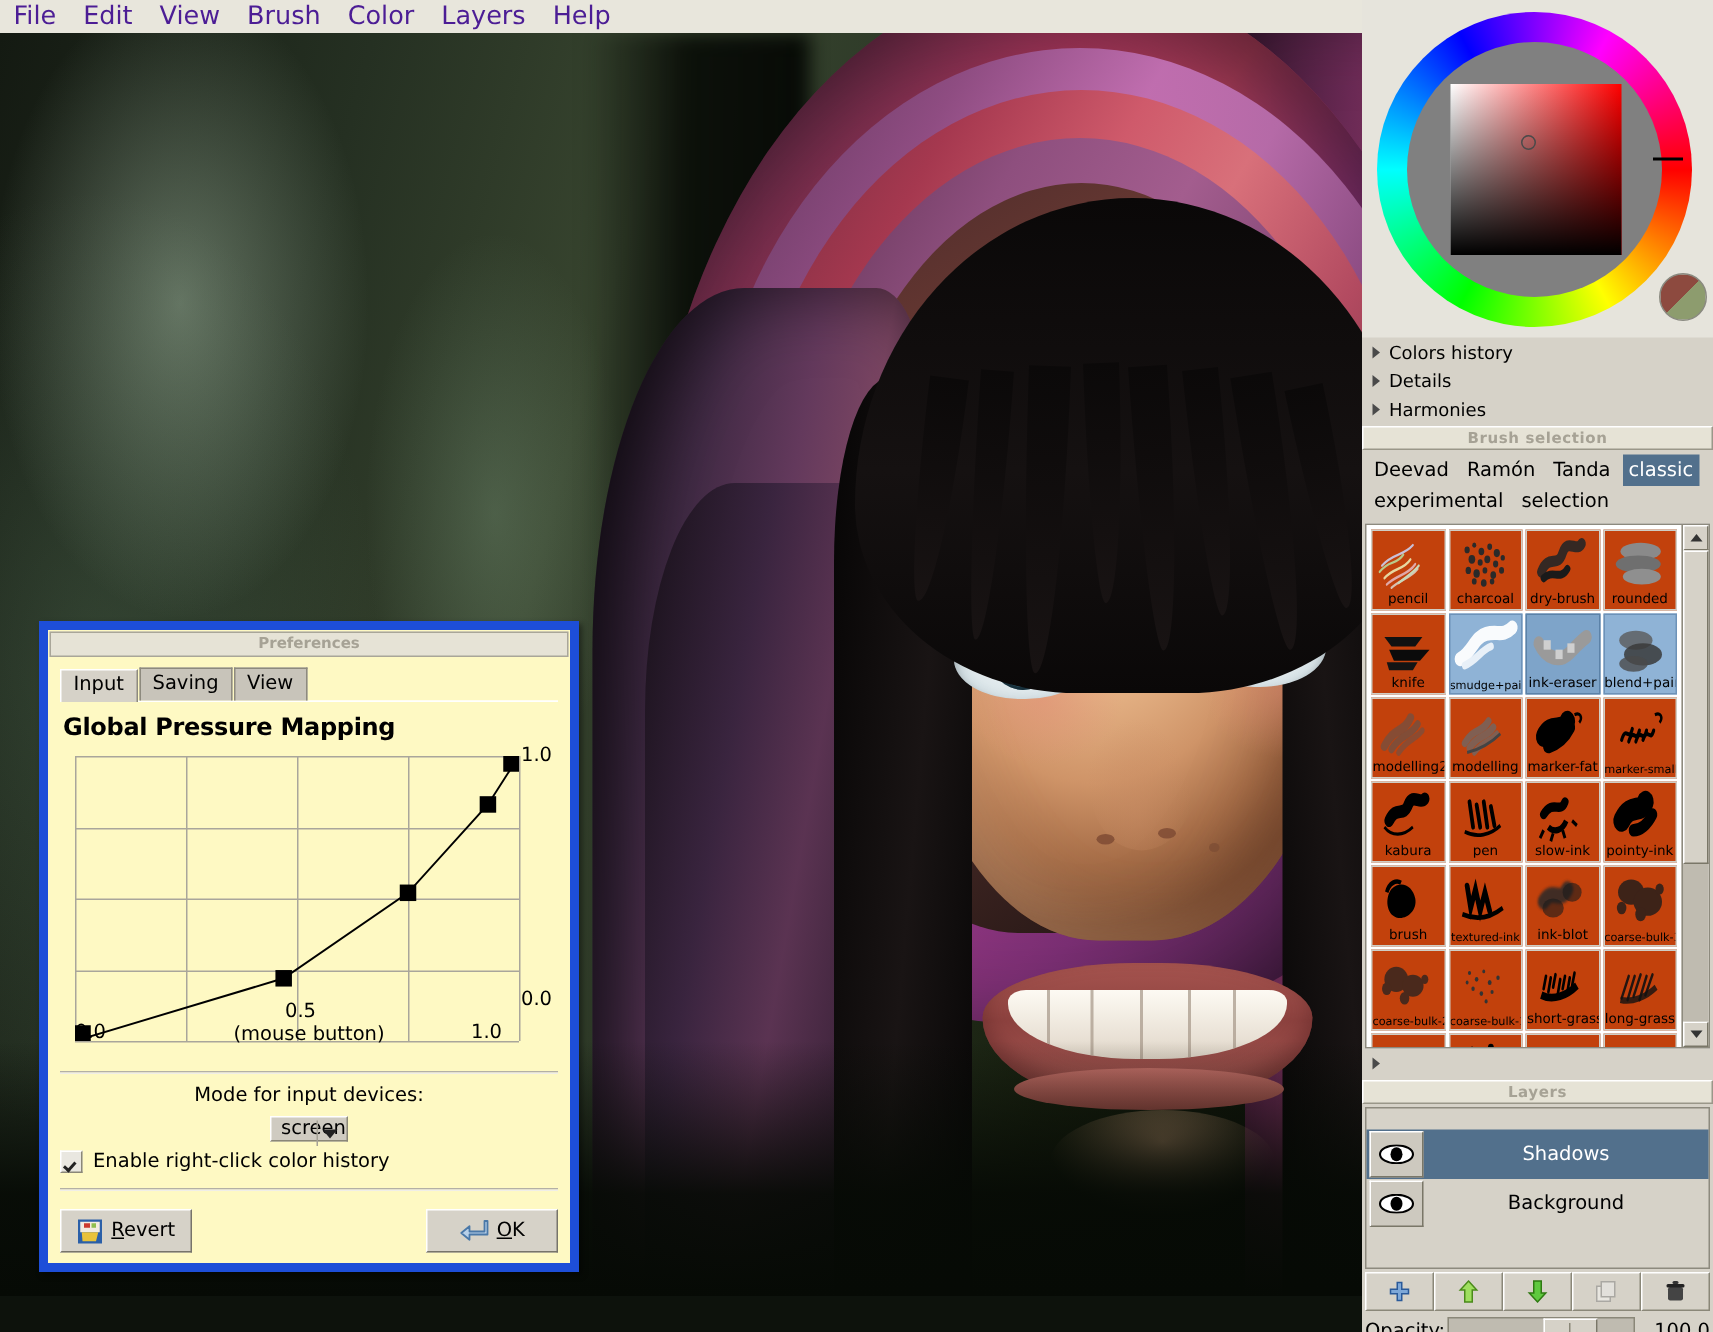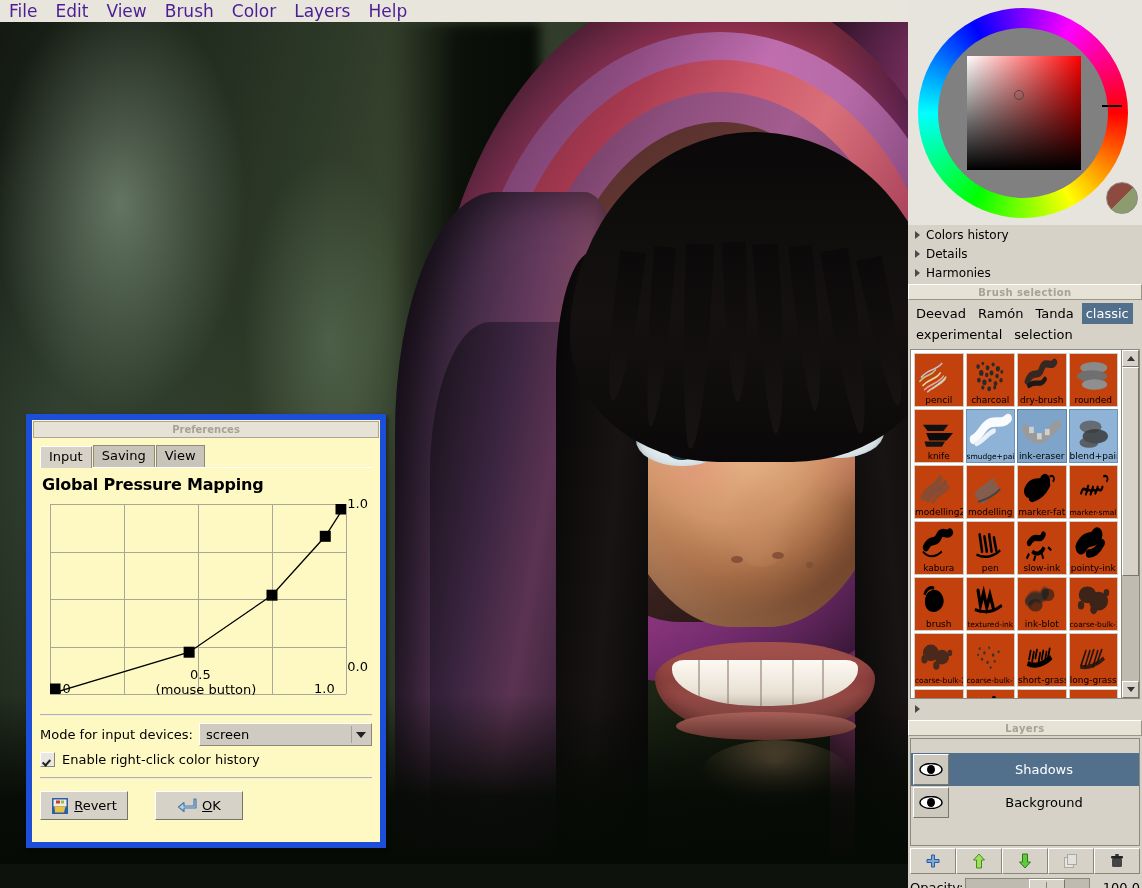--- a/index.html
+++ b/index.html
@@ -157,29 +157,29 @@
   #graph{position:relative;height:208px;margin:0 2px;}
   #plot{position:absolute;left:8px;top:4px;width:296px;height:190px;}
   #plotgrid{position:absolute;left:0;top:0;width:100%;height:100%;}
   .gline{position:absolute;background:#a9a69b;}
   #plotsvg{position:absolute;left:0;top:0;}
   .lbl-top{position:absolute;right:2px;top:-4px;font-size:13px;}
   .lbl-bot{position:absolute;right:2px;bottom:-6px;font-size:13px;}
   .ax{position:absolute;font-size:13px;}
   #xaxis-label{position:absolute;left:0;right:0;text-align:center;font-size:13px;}
   hr.sep{border:none;border-top:1px solid #b3b0a5;border-bottom:1px solid #f0eee7;margin:6px 0 7px 0;}
-  #mode-row{display:flex;align-items:center;gap:6px;font-size:13px;}
+  #mode-row{display:flex;align-items:center;gap:6px;font-size:13px;flex-direction:column;}
   #combo{flex:1;height:21px;background:#cfcbc1;border:1px solid #fff;border-right-color:#8a8778;border-bottom-color:#8a8778;display:flex;align-items:center;position:relative;}
   #combo-val{padding-left:6px;font-size:13px;}
   #combo-arrow{position:absolute;right:2px;top:2px;width:17px;height:17px;display:flex;align-items:center;justify-content:center;border-left:1px solid #a5a296;}
   .dn{width:0;height:0;border-left:5px solid transparent;border-right:5px solid transparent;border-top:6px solid #222;}
   #check-row{display:flex;align-items:center;gap:7px;margin-top:6px;font-size:13px;}
   .chk{width:13px;height:13px;background:#e9e7e0;border:1px solid #fff;border-right-color:#8a8778;border-bottom-color:#8a8778;position:relative;}
   .chk:after{content:"";position:absolute;left:3px;top:5px;width:3px;height:6px;border:solid #222;border-width:0 2px 2px 0;transform:rotate(42deg);}
-  #btn-row{display:flex;justify-content:flex-start;gap:27px;margin-top:12px;}
+  #btn-row{display:flex;justify-content:space-between;gap:12px;margin-top:12px;}
   .dbtn{min-width:86px;height:27px;background:#d6d2c8;border:1px solid #fff;border-right-color:#77746a;border-bottom-color:#77746a;
     display:flex;align-items:center;justify-content:center;gap:5px;font-size:13px;}
   .mn{text-decoration:underline;}
 </style>
 </head>
 <body>
 
 <div id="app">
 
   <div id="menubar">

